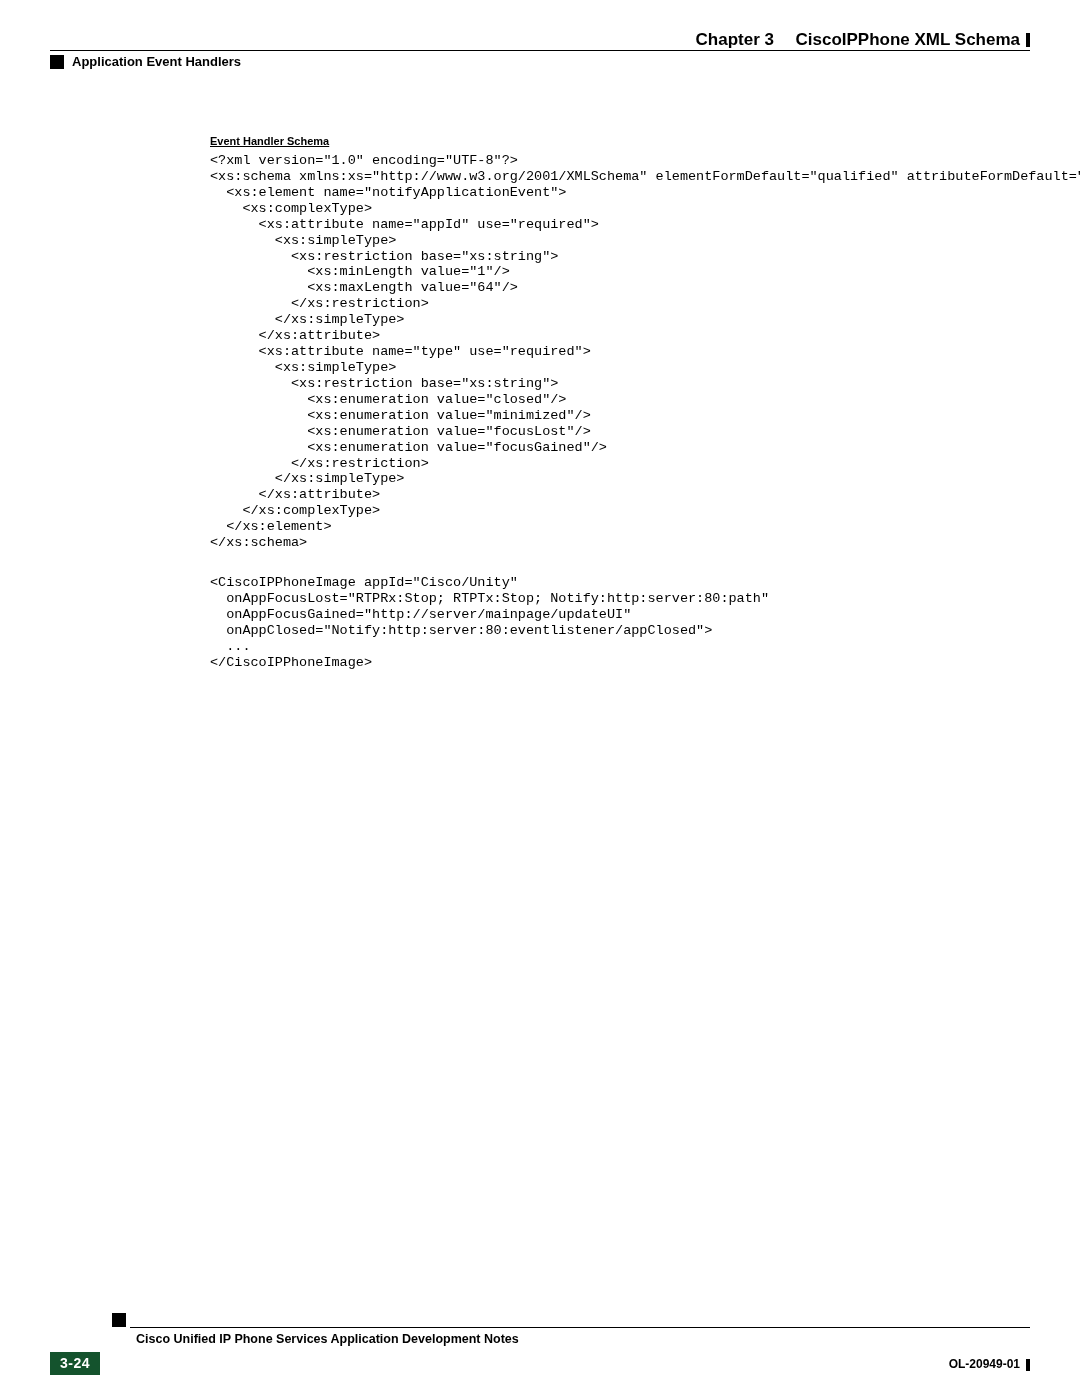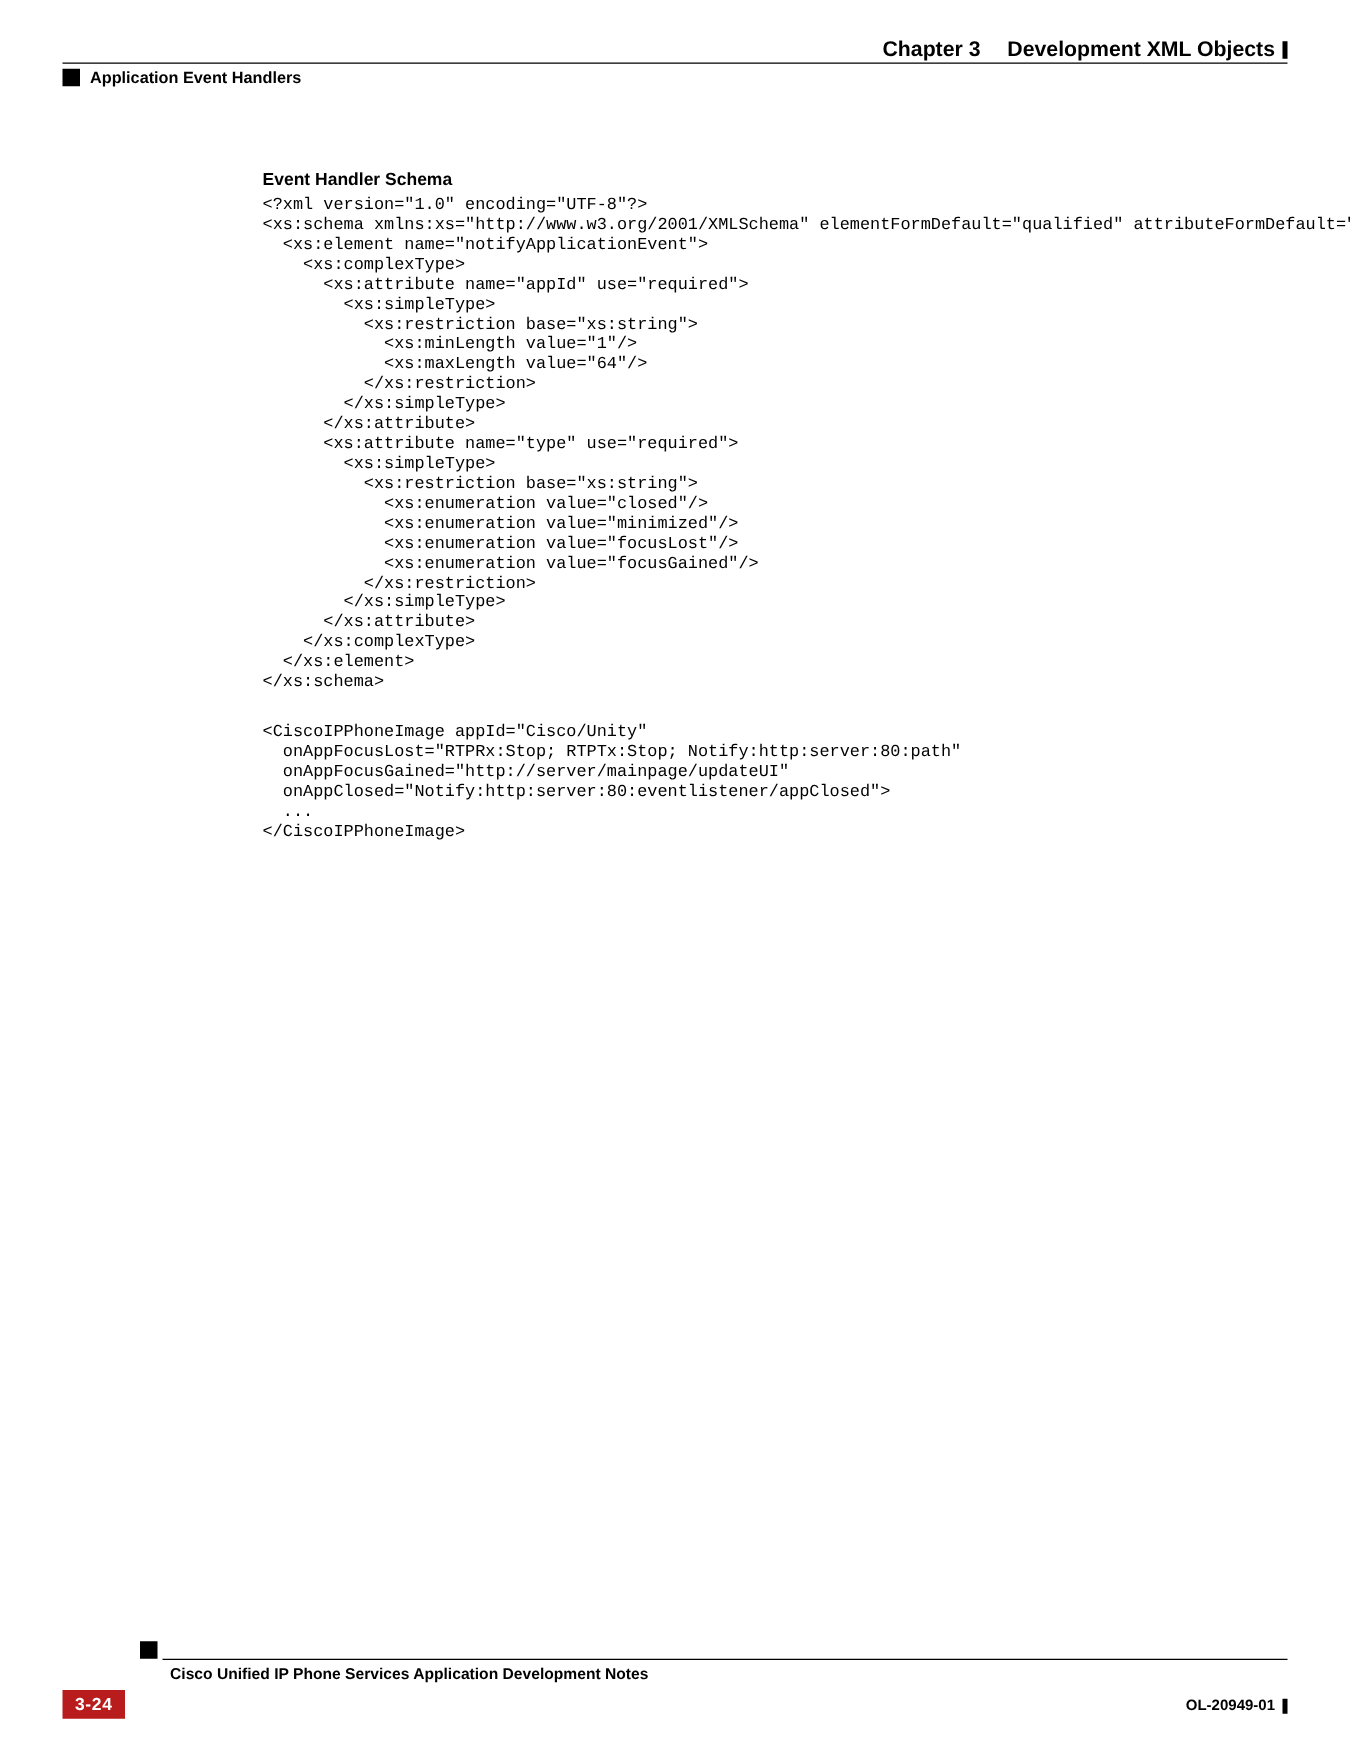--- a/index.html
+++ b/index.html
@@ -65,22 +65,23 @@
     border-top: 1px solid #000;
   }
 
   
   .content {
     margin-left: 160px;
     margin-right: 10px;
   }
   .sec-title {
     font-weight: bold;
-    font-size: 14px;
+    font-size: 11px;
     margin: 0 0 6px 0;
+    text-decoration: underline;
   }
   pre.code {
     font-family: "Courier New", Courier, monospace;
     font-size: 13.5px;
     white-space: pre;
     margin: 0 0 24px 0;
     line-height: 1.18;
   }
 
   
@@ -122,41 +123,41 @@
   .footer-sq {
     display: inline-block;
     width: 14px;
     height: 14px;
     background: #000;
     margin-left: 62px;
     vertical-align: middle;
   }
   .page-badge {
     display: inline-block;
-    background: #b91c1c;
+    background: #14532d;
     color: #fff;
     font-weight: bold;
     font-size: 14px;
     padding: 3px 10px 4px 10px;
     letter-spacing: 0.5px;
   }
   .footer-bottom {
     margin-top: 6px;
   }
 </style>
 </head>
 <body>
 
 <div class="page">
 
   <div class="hdr">
     <div class="hdr-right">
       <span>Chapter 3</span>
       <span>&nbsp;&nbsp;</span>
-      <span>Development XML Objects</span>
+      <span>CiscoIPPhone XML Schema</span>
       <span class="bar"></span>
     </div>
     <div class="hdr-rule"></div>
     <div class="hdr-left">
       <span class="square"></span>
       <span>Application Event Handlers</span>
     </div>
   </div>
 
   <div class="content">

